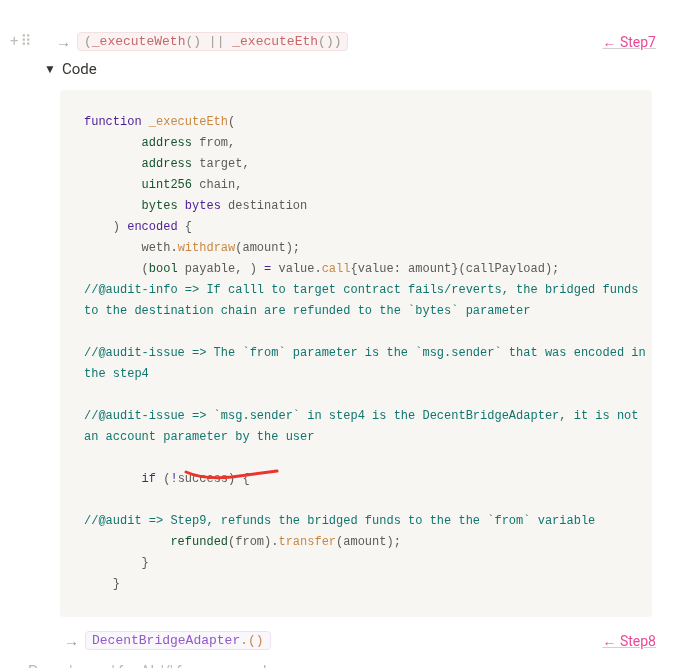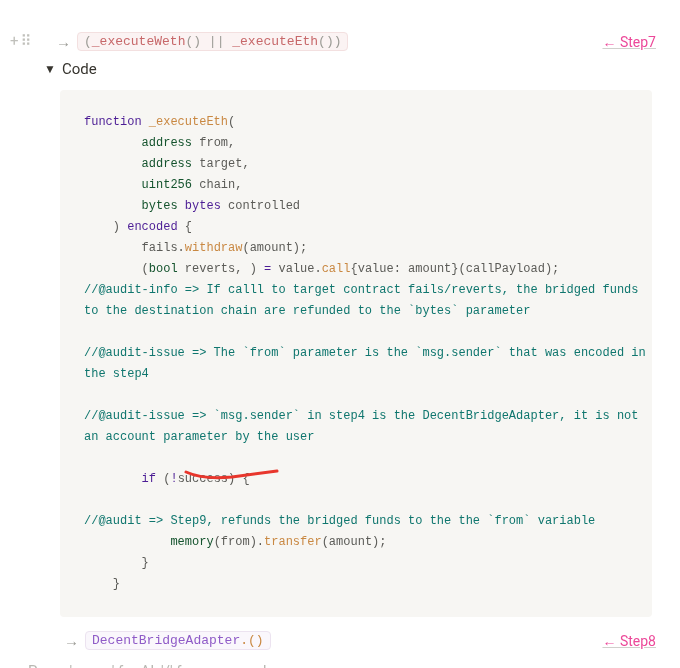--- a/index.html
+++ b/index.html
@@ -132,37 +132,37 @@
 
   <div class="toggle-row">
     <span class="toggle-caret">▼</span>
     <span class="toggle-label">Code</span>
   </div>
 
   <div class="code-block"><span class="k-blue">function</span><span class="k-orange"> _executeEth</span><span class="k-text">(</span>
         <span class="k-green">address</span><span class="k-text"> from,</span>
         <span class="k-green">address</span><span class="k-text"> target,</span>
         <span class="k-green">uint256</span><span class="k-text"> chain,</span>
-        <span class="k-green">bytes</span><span class="k-blue"> bytes</span><span class="k-text"> controlled</span>
+        <span class="k-green">bytes</span><span class="k-blue"> bytes</span><span class="k-text"> destination</span>
     <span class="k-text">) </span><span class="k-blue">encoded</span><span class="k-text"> {</span>
-        <span class="k-text">fails.</span><span class="k-orange">withdraw</span><span class="k-text">(amount);</span>
-        <span class="k-text">(</span><span class="k-green">bool</span><span class="k-text"> reverts, ) </span><span class="k-blue">=</span><span class="k-text"> value.</span><span class="k-orange">call</span><span class="k-text">{value: amount}(callPayload);</span>
+        <span class="k-text">weth.</span><span class="k-orange">withdraw</span><span class="k-text">(amount);</span>
+        <span class="k-text">(</span><span class="k-green">bool</span><span class="k-text"> payable, ) </span><span class="k-blue">=</span><span class="k-text"> value.</span><span class="k-orange">call</span><span class="k-text">{value: amount}(callPayload);</span>
 <span class="k-gray">//@audit-info =&gt; If calll to target contract fails/reverts, the bridged funds</span>
 <span class="k-gray">to the destination chain are refunded to the `bytes` parameter</span>
 
 <span class="k-gray">//@audit-issue =&gt; The `from` parameter is the `msg.sender` that was encoded in</span>
 <span class="k-gray">the step4</span>
 
 <span class="k-gray">//@audit-issue =&gt; `msg.sender` in step4 is the DecentBridgeAdapter, it is not</span>
 <span class="k-gray">an account parameter by the user</span>
 
         <span class="k-blue">if</span><span class="k-text"> (</span><span class="k-blue">!</span><span class="k-text">success) {</span>
 
 <span class="k-gray">//@audit =&gt; Step9, refunds the bridged funds to the the `from` variable</span>
-            <span class="k-green">memory</span><span class="k-text">(from).</span><span class="k-orange">transfer</span><span class="k-text">(amount);</span>
+            <span class="k-green">refunded</span><span class="k-text">(from).</span><span class="k-orange">transfer</span><span class="k-text">(amount);</span>
         <span class="k-text">}</span>
     <span class="k-text">}</span>
 <svg class="red-underline" viewBox="0 0 95 14" preserveAspectRatio="none">
   <path d="M 2 4 Q 20 12 48 9 Q 78 5 93 3" stroke="#e8362c" stroke-width="3" fill="none" stroke-linecap="round"></path>
 </svg></div>
 
   <div class="bottom-row">
     <span class="arrow-icon">→</span>
     <span class="code-pill-2"><span class="purp">DecentBridgeAdapter</span><span class="orng">.</span><span class="orng">()</span></span>
     <a class="step-link">← Step8</a>

